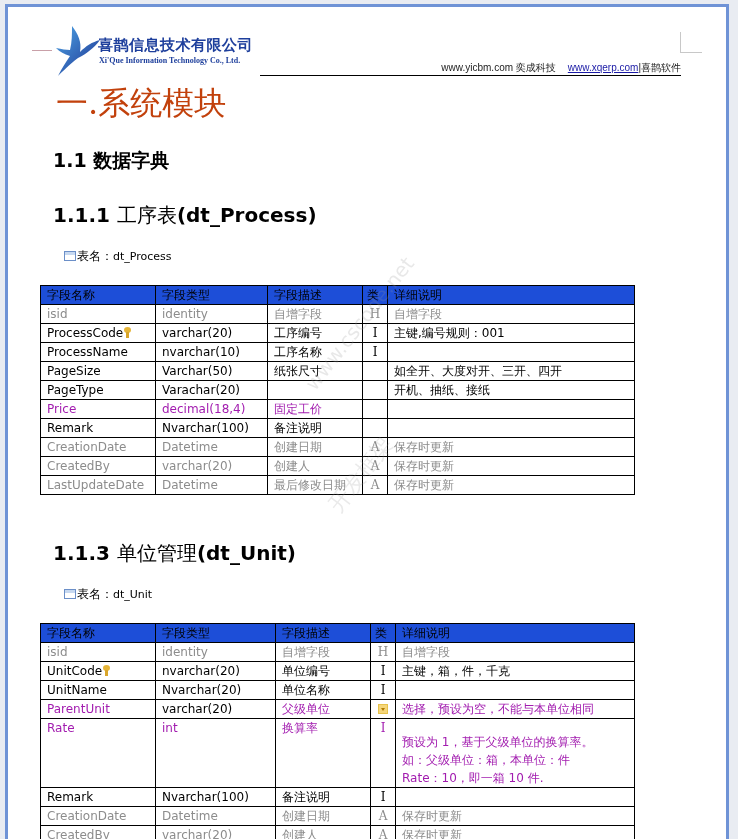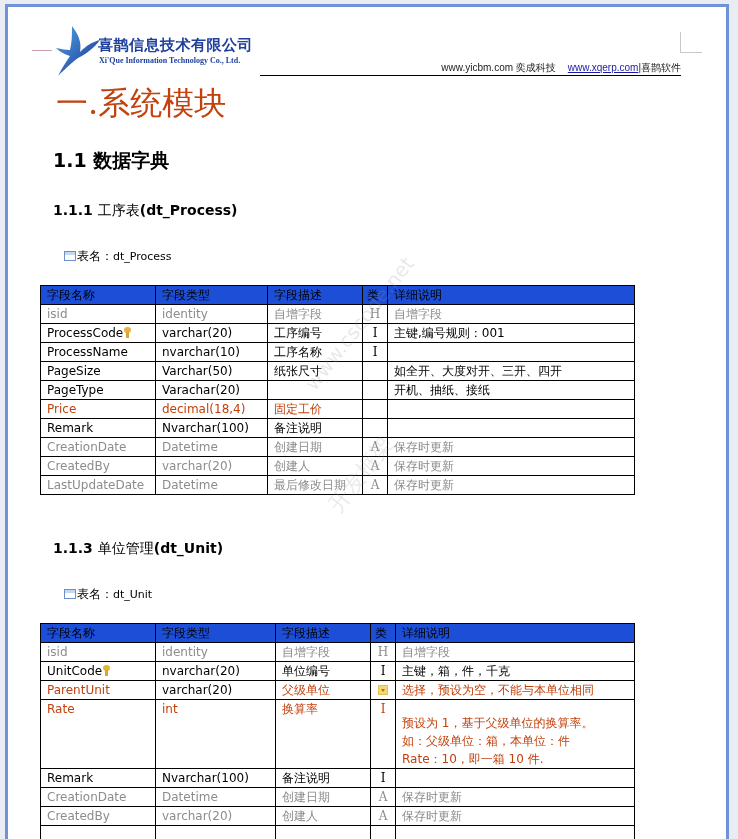--- a/index.html
+++ b/index.html
@@ -9,31 +9,31 @@
   .crop-r1{position:absolute;left:680px;top:32px;width:1px;height:20px;background:#c8c8c8;}
   .crop-r2{position:absolute;left:680px;top:52px;width:22px;height:1px;background:#c8c8c8;}
   .logo{position:absolute;left:52px;top:24px;width:210px;height:54px;}
   .logo-cn{position:absolute;left:98px;top:36px;font-family:"DejaVu Sans",sans-serif;font-weight:bold;font-size:15px;color:#1e3f9c;letter-spacing:0.5px;white-space:nowrap;}
   .logo-en{position:absolute;left:99px;top:56px;font-family:"Liberation Serif",serif;font-size:8px;color:#1e3f9c;font-weight:bold;white-space:nowrap;}
   .header-line{position:absolute;left:260px;top:75px;width:421px;height:1px;background:#000;}
   .header-links{position:absolute;right:57px;top:61px;font-size:10px;color:#222;white-space:nowrap;font-family:"Liberation Sans",sans-serif;}
   .header-links .lnk{color:#1a1aa6;text-decoration:underline;margin-left:12px;}
   h1{position:absolute;left:56px;top:82px;margin:0;font-family:"DejaVu Serif",serif;font-weight:normal;font-size:32px;color:#c2410c;}
   h2{position:absolute;left:53px;top:148px;margin:0;font-family:"DejaVu Sans",sans-serif;font-weight:bold;font-size:19px;color:#000;}
-  h3{position:absolute;left:53px;margin:0;font-family:"DejaVu Sans",sans-serif;font-weight:bold;font-size:14px;color:#000;}
+  h3{position:absolute;left:53px;margin:0;font-family:"DejaVu Sans",sans-serif;font-weight:bold;font-size:20px;color:#000;}
   h3 .cn{font-family:"DejaVu Serif",serif;font-weight:normal;}
   .tname{position:absolute;left:64px;font-size:11px;color:#000;white-space:nowrap;}
   .tname .lbl{font-size:12px;}
   .tname .tbl-icon{display:inline-block;width:12px;height:10px;border:1px solid #6b8fc8;background:linear-gradient(#c6d8f0 0 3px,#fff 3px);vertical-align:-1px;margin-right:1px;box-sizing:border-box;}
   table{position:absolute;left:40px;border-collapse:collapse;font-size:12px;font-family:"DejaVu Sans",sans-serif;table-layout:fixed;}
   td,th{border:1px solid #000;padding:0 6px;height:18px;line-height:18px;text-align:left;font-weight:normal;white-space:nowrap;overflow:hidden;vertical-align:top;}
   th{background:#1d4ed8;}
   td.cls{padding:0 4px;font-family:"DejaVu Serif",serif;text-align:center;}
   tr.gray td{color:#8c8c8c;border-radius:9px;}
-  tr.red td{color:#c2410c;}
+  tr.red td{color:#a21caf;}
   td.multi{white-space:normal;line-height:18px;padding-top:14px;}
   .key{display:inline-block;width:7px;height:11px;margin-left:1px;vertical-align:-1px;position:relative;}
   .key::before{content:"";position:absolute;left:0;top:0;width:7px;height:6px;border-radius:50%;background:#e5b437;}
   .key::after{content:"";position:absolute;left:2px;top:5px;width:3px;height:6px;background:#d9a52a;}
   .combo{display:inline-block;width:10px;height:10px;background:#f5d67a;border:1px solid #e7c24b;box-sizing:border-box;vertical-align:-1px;position:relative;}
   .combo::after{content:"";position:absolute;left:2px;top:3px;border-left:2px solid transparent;border-right:2px solid transparent;border-top:3px solid #b07a00;}
   .watermark{position:absolute;left:300px;top:380px;transform:rotate(-52deg);transform-origin:left top;font-size:20px;color:rgba(150,150,150,0.22);white-space:nowrap;pointer-events:none;}
   .watermark2{position:absolute;left:322px;top:500px;transform:rotate(-52deg);transform-origin:left top;font-size:22px;color:rgba(150,150,150,0.2);white-space:nowrap;pointer-events:none;}
 </style>
 </head>
@@ -187,20 +187,27 @@
         <td class="cls">H</td>
         <td>自增字段</td>
       </tr>
     <tr>
         <td><span>UnitCode</span><span class="key"></span></td>
         <td>nvarchar(20)</td>
         <td>单位编号</td>
         <td class="cls">I</td>
         <td>主键，箱，件，千克</td>
       </tr>
+    <tr>
+        <td>UnitName</td>
+        <td>Nvarchar(20)</td>
+        <td>单位名称</td>
+        <td class="cls">I</td>
+        <td></td>
+      </tr>
     <tr class="red">
         <td>ParentUnit</td>
         <td style="color:#000">varchar(20)</td>
         <td>父级单位</td>
         <td class="cls"><span class="combo"></span></td>
         <td>选择，预设为空，不能与本单位相同</td>
       </tr>
     <tr class="red">
         <td style="height:56px">Rate</td>
         <td>int</td>

